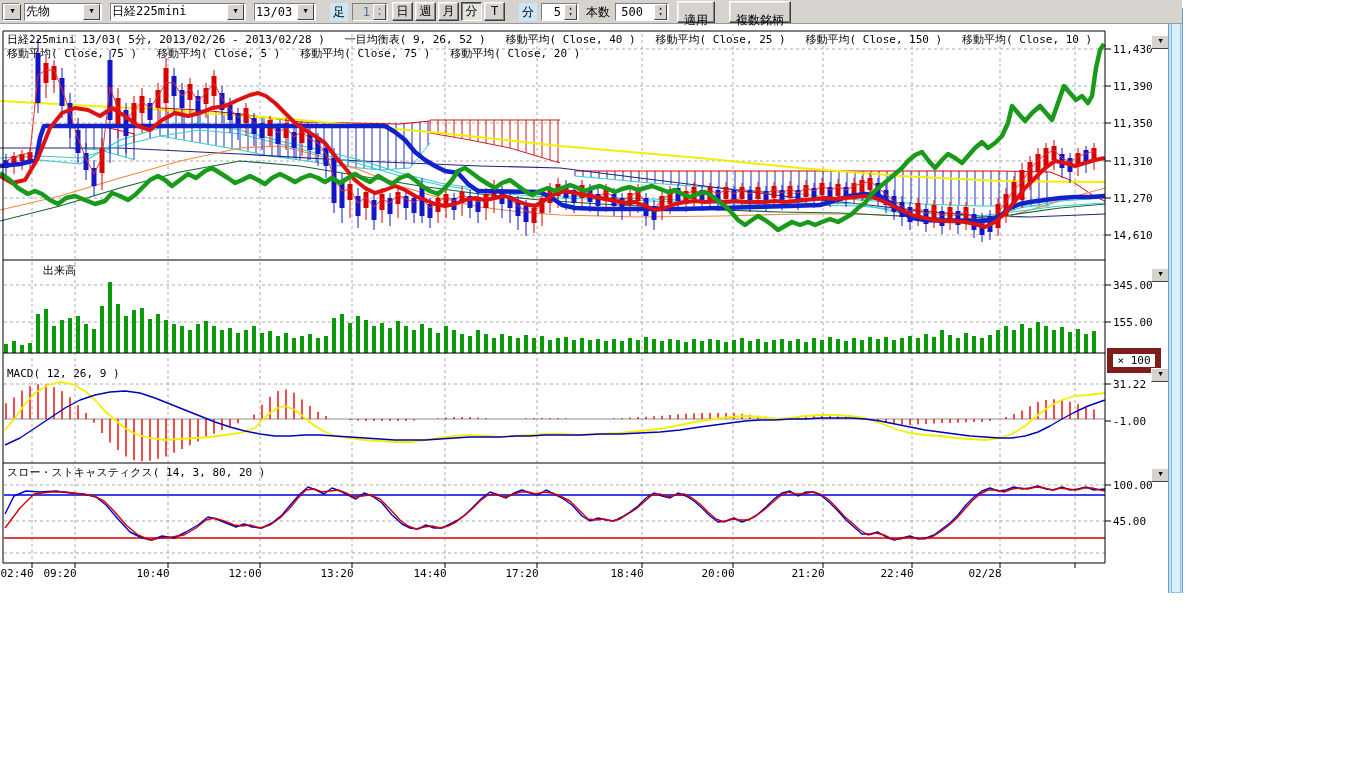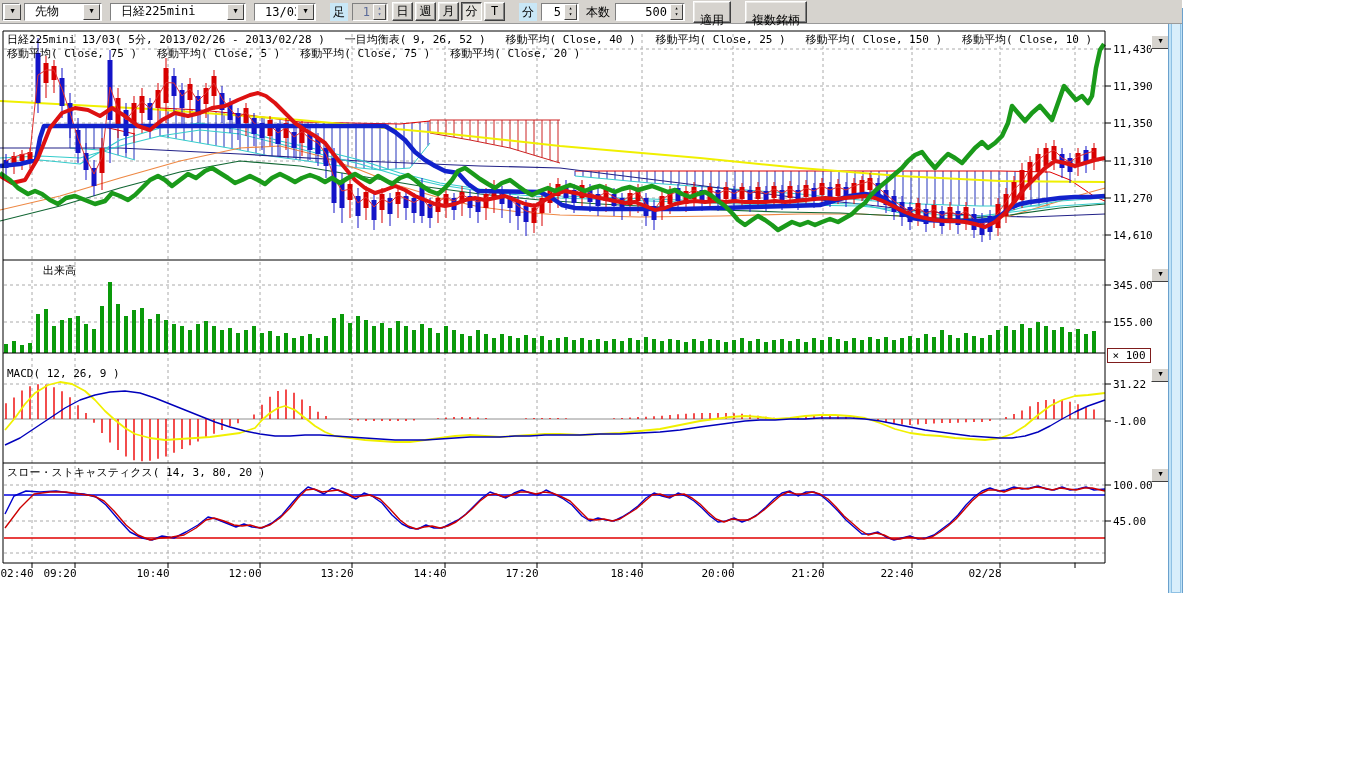--- a/index.html
+++ b/index.html
@@ -4,21 +4,21 @@
 <style>
   html,body{margin:0;padding:0;background:#ffffff;}
   .stage{position:relative;width:1366px;height:768px;background:#ffffff;overflow:hidden;
          font-family:"DejaVu Sans Mono","DejaVu Sans",monospace;font-size:11px;color:#000;}
   
   .toolbar{position:absolute;left:0;top:0;width:1182px;height:23px;background:#d6d3ce;
            border-bottom:1px solid #9a9a9a;display:flex;align-items:center;font-size:12px;}
   .tb-gap4{width:4px;} .tb-gap8{width:8px;} .tb-gap14{width:14px;}
   .combo{height:18px;background:#fff;border:1px solid;border-color:#808080 #fff #fff #808080;
          display:flex;align-items:center;box-sizing:border-box;}
-  .combo .ctext{padding:0 10px;white-space:nowrap;overflow:hidden;flex:1;}
+  .combo .ctext{padding:0 1px;white-space:nowrap;overflow:hidden;flex:1;}
   .arrowbtn{width:15px;height:14px;margin:1px;background:#d6d3ce;border:1px solid;
             border-color:#fff #404040 #404040 #fff;font-size:7px;line-height:13px;text-align:center;
             color:#000;flex:0 0 auto;}
   .tb-label{padding:1px 3px;background:#c9e7f6;height:16px;line-height:16px;}
   .spin{height:18px;background:#fff;border:1px solid;border-color:#808080 #fff #fff #808080;
         display:flex;align-items:center;box-sizing:border-box;}
   .spin.disabled{background:#d6d3ce;color:#5a6a9a;}
   .spin .sval{flex:1;text-align:right;padding:0 2px;}
   .spinbtn{width:11px;height:14px;margin:1px;background:#d6d3ce;border:1px solid;
            border-color:#fff #404040 #404040 #fff;font-size:6px;line-height:6px;text-align:center;flex:0 0 auto;}
@@ -29,21 +29,21 @@
   .pushbtn.pressed{border-color:#404040 #fff #fff #404040;box-shadow:inset 1px 1px 0 #808080;background:#e4e2dc;}
   
   .chartwrap{position:absolute;left:0;top:8px;width:1366px;height:560px;padding-left:44px;}
   svg{position:absolute;left:0;top:0;}
   .ovl{position:absolute;white-space:pre;font-size:11px;line-height:13px;}
   .axlab{position:absolute;font-size:11px;}
   .xlab{position:absolute;top:559px;width:46px;text-align:center;font-size:11px;}
   .paneldrop{position:absolute;width:17px;height:12px;background:#d6d3ce;border:1px solid;
              border-color:#fff #404040 #404040 #fff;font-size:7px;line-height:11px;text-align:center;}
   .multbox{position:absolute;left:1107px;top:340px;width:42px;height:13px;background:#fff;
-           border:1px solid #7f1d1d;font-size:11px;line-height:13px;text-align:center;}
+           border:6px solid #7f1d1d;font-size:11px;line-height:13px;text-align:center;}
   .vscroll{position:absolute;left:1168px;top:0;width:13px;height:585px;background:#bfe2f7;
            border-left:1px solid #6aa0cc;border-right:1px solid #6aa0cc;}
   .vscroll .thumb{position:absolute;left:2px;top:1px;width:8px;height:582px;background:#d8eefb;border:1px solid #8fc1e4;}
 </style>
 </head>
 <body>
 
 <div class="stage">
 
   <div class="chartwrap">
@@ -874,21 +874,21 @@
     <div class="tb-gap14"></div>
     <span class="tb-label">分</span>
     <div class="tb-gap4"></div>
     <div class="spin" style="width:38px;">
       <span class="sval">5</span>
       <span class="spinbtn">▴<br>▾</span>
     </div>
     <div class="tb-gap4"></div>
     <span class="tb-label" style="background:transparent;">本数</span>
     <div style="width:2px;"></div>
-    <div class="spin" style="width:70px;">
+    <div class="spin" style="width:54px;gap:8px;">
       <span class="sval">500</span>
       <span class="spinbtn">▴<br>▾</span>
     </div>
     <div class="tb-gap8"></div>
     <div class="pushbtn">適用</div>
     <div class="tb-gap14"></div>
     <div class="pushbtn">複数銘柄</div>
   </div>
 </div>
 

